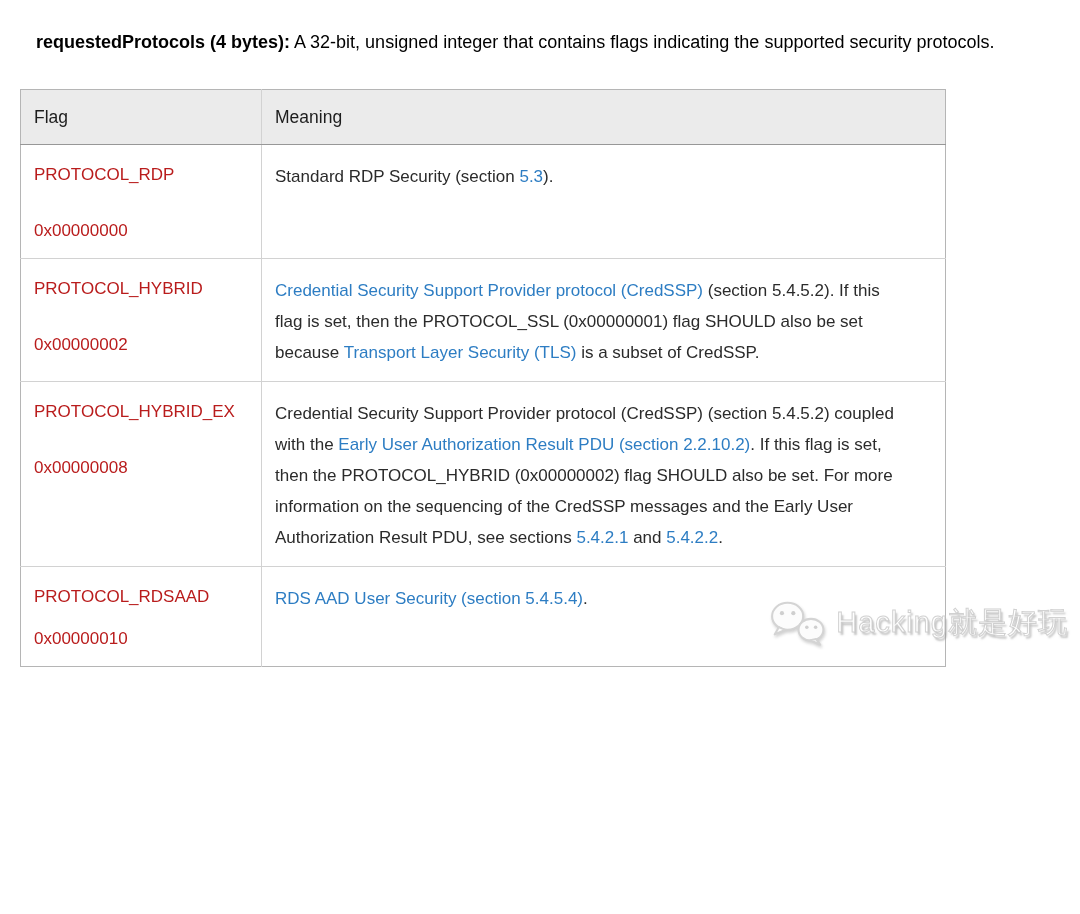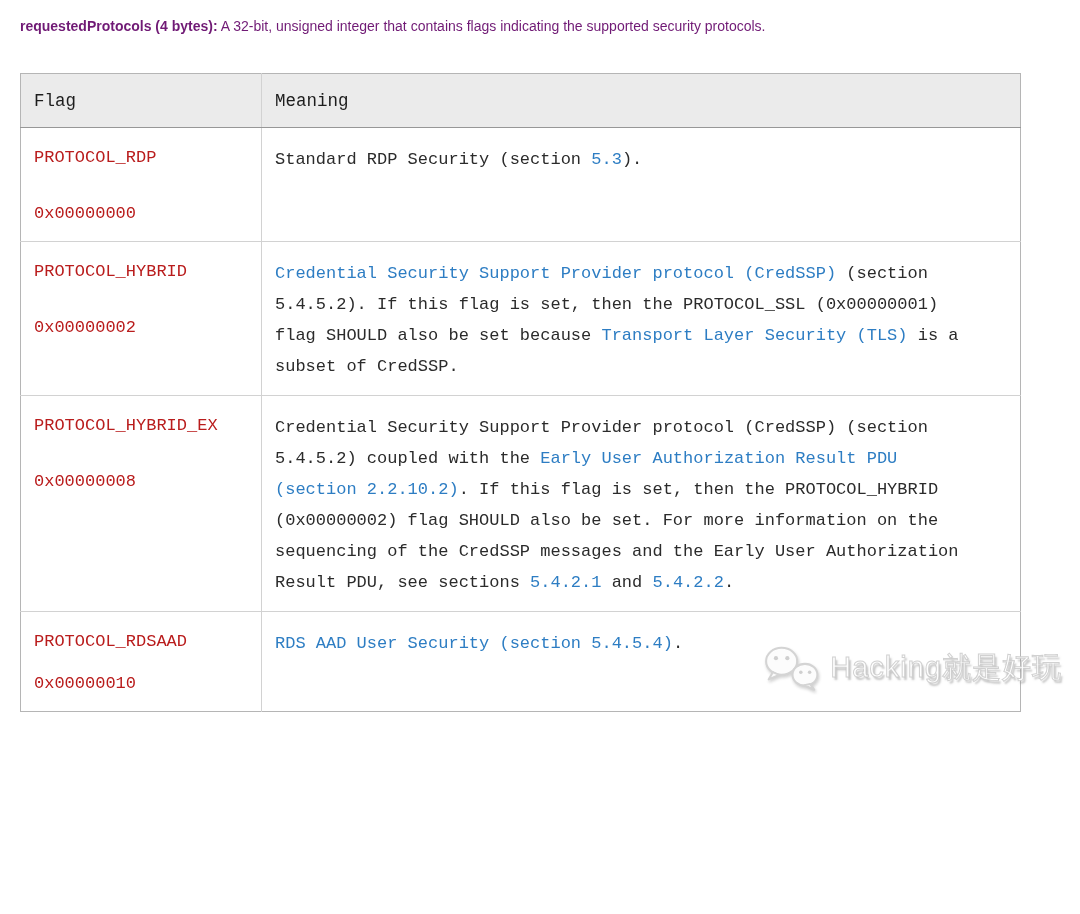--- a/index.html
+++ b/index.html
@@ -13,30 +13,29 @@
   *{box-sizing:border-box;}
   html,body{margin:0;padding:0;background:#ffffff;}
   body{
     width:1080px;height:914px;overflow:hidden;position:relative;
     font-family:"Liberation Sans","DejaVu Sans",sans-serif;
     color:var(--text);
     -webkit-font-smoothing:antialiased;
   }
   .page{padding:7px 21px 0 20px;position:relative;}
   .intro{
-    margin:0;max-width:992px;
-    font-size:14px;line-height:39px;color:#701a75;
+    margin:16px;max-width:992px;
+    font-size:18px;line-height:39px;color:#000000;
   }
   .intro b{font-weight:700;}
   table.flags-table{
-    margin-top:27px;width:1001px;
+    margin-top:27px;width:926px;
     border-collapse:collapse;table-layout:fixed;
     border:1px solid var(--border-outer);
     font-size:17px;
-    font-family:Liberation Mono, monospace;
   }
   col.c-flag{width:241px;}
   thead th{
     background:var(--header-bg);
     text-align:left;font-weight:400;color:#1d1d1d;
     padding:17px 13px 16px 13px;
     border-bottom:1px solid var(--border-header);
     font-size:17.5px;
   }
   thead th + th{border-left:1px solid var(--border-inner);}
@@ -46,21 +45,21 @@
     border-top:1px solid var(--border-inner);
   }
   tbody td + td{border-left:1px solid var(--border-inner);padding-right:45px;}
   td.flag-cell{line-height:28px;color:#b91c1c;}
   .flag-name{margin:0 0 28px 0;}
   .flag-name.compact{margin-bottom:14px;}
   .flag-value{margin:0;}
   td.meaning-cell{line-height:31px;color:#2b2b2b;}
   a.link{color:var(--link);text-decoration:none;cursor:pointer;}
   .watermark{
-    position:absolute;right:18px;bottom:20px;
+    position:absolute;right:12px;bottom:20px;
     display:flex;align-items:center;gap:9px;
     pointer-events:none;user-select:none;
   }
   .watermark svg{filter:drop-shadow(1.5px 2px 1.5px rgba(150,150,150,0.45));}
   .watermark-text{
     font-size:29px;letter-spacing:1px;
     color:rgba(255,255,255,0.92);
     -webkit-text-stroke:1px rgba(198,198,198,0.8);
     text-shadow:2px 2.5px 2px rgba(148,148,148,0.55);
     white-space:nowrap;

